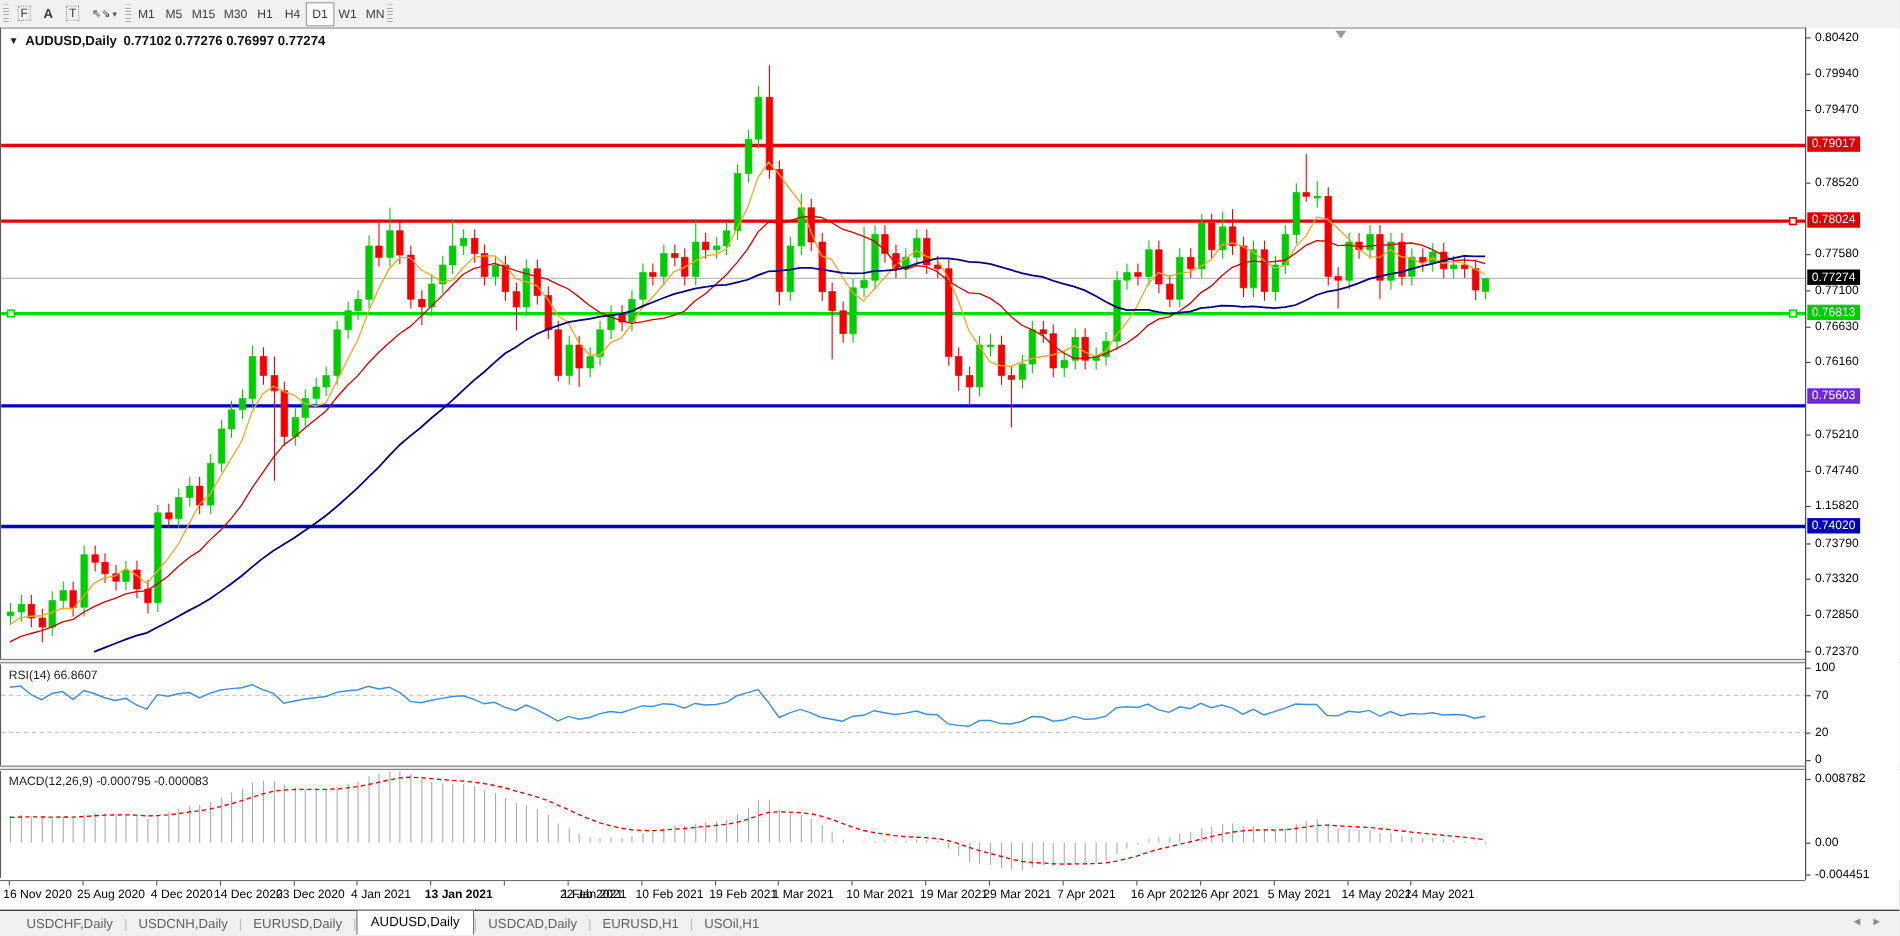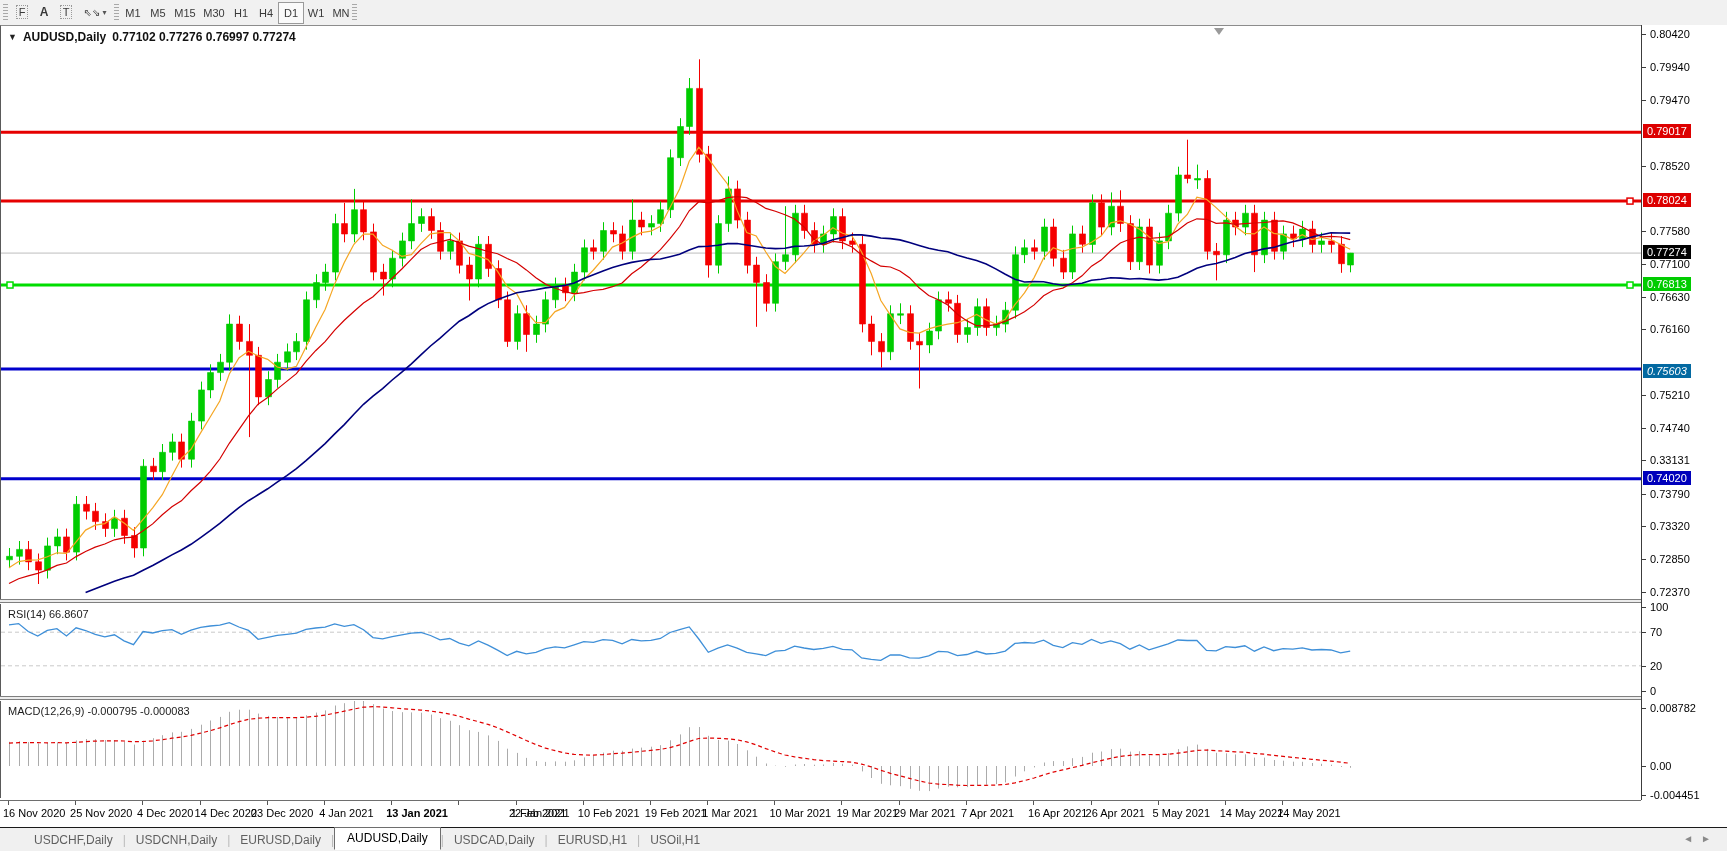--- a/index.html
+++ b/index.html
@@ -35,21 +35,21 @@
   .ticklabel{position:absolute;left:8px;font-size:11px;color:#000;transform:translateY(-6px);}
   .badge{position:absolute;left:1px;height:14px;line-height:14px;padding:0 4px;font-size:11px;
          color:#fff;transform:translateY(-7px);}
   
   #date-axis{position:absolute;left:0;top:800px;width:1641px;height:26px;background:#fff;
              border-top:1px solid #6e6e6e;}
   .date-label{position:absolute;top:6px;font-size:11px;color:#000;white-space:nowrap;}
   .date-tick{position:absolute;top:0;width:1px;height:4px;background:#555;}
   
   #tab-bar{position:absolute;left:0;top:827px;width:1727px;height:24px;background:#f0f0f0;
-           border-top:1px solid #1a1a1a;display:flex;align-items:center;padding-left:24px;box-sizing:border-box;}
+           border-top:1px solid #1a1a1a;display:flex;align-items:center;padding-left:14px;box-sizing:border-box;}
   .tab{font-size:12px;color:#5f5f5f;padding:2px 10px;cursor:default;white-space:nowrap;}
   .tab.active{background:#ffffff;border:1px solid #6e6e6e;border-bottom:1px solid #ffffff;
               color:#000;margin-top:-3px;padding:3px 12px 4px 12px;}
   .tab-sep{color:#b9b9b9;font-size:12px;}
   #tab-scroll{position:absolute;right:8px;top:5px;color:#8a8a8a;font-size:10px;letter-spacing:8px;}
   svg{position:absolute;left:0;top:0;}
 </style>
 </head>
 <body>
 
@@ -146,33 +146,33 @@
       <div class="ticklabel" style="top: 239.142px; text-align: center;">0.77100</div>
       <div class="tickmark" style="top: 271.723px;"></div>
       <div class="ticklabel" style="top: 271.723px;">0.76630</div>
       <div class="tickmark" style="top: 304.303px;"></div>
       <div class="ticklabel" style="top: 304.303px;">0.76160</div>
       <div class="tickmark" style="top: 370.157px;"></div>
       <div class="ticklabel" style="top: 370.157px;">0.75210</div>
       <div class="tickmark" style="top: 402.738px;"></div>
       <div class="ticklabel" style="top: 402.738px;">0.74740</div>
       <div class="tickmark" style="top: 435.318px;"></div>
-      <div class="ticklabel" style="top: 435.318px;">0.33131</div>
+      <div class="ticklabel" style="top: 435.318px;">1.15820</div>
       <div class="tickmark" style="top: 468.592px;"></div>
       <div class="ticklabel" style="top: 468.592px;">0.73790</div>
       <div class="tickmark" style="top: 501.172px;"></div>
       <div class="ticklabel" style="top: 501.172px;">0.73320</div>
       <div class="tickmark" style="top: 533.752px;"></div>
       <div class="ticklabel" style="top: 533.752px;">0.72850</div>
       <div class="tickmark" style="top: 567.026px;"></div>
       <div class="ticklabel" style="top: 567.026px;">0.72370</div>
       <div class="badge" style="top: 106.256px; background: rgb(221, 0, 0);">0.79017</div>
       <div class="badge" style="top: 175.091px; background: rgb(221, 0, 0);">0.78024</div>
       <div class="badge" style="top: 259.037px; background: rgb(0, 204, 0);">0.76813</div>
-      <div class="badge" style="top: 346px; background: #0369a1; font-style: italic;">0.75603</div>
+      <div class="badge" style="top: 335px; background: #6d28d9;">0.75603</div>
       <div class="badge" style="top: 452.648px; background: rgb(0, 0, 187);">0.74020</div>
       <div class="badge" style="top: 227.081px; background: rgb(0, 0, 0);">0.77274</div>
       <div class="tickmark" style="top: 582px;"></div>
       <div class="ticklabel" style="top: 582px;">100</div>
       <div class="tickmark" style="top: 607.2px;"></div>
       <div class="ticklabel" style="top: 607.2px;">70</div>
       <div class="tickmark" style="top: 640.8px;"></div>
       <div class="ticklabel" style="top: 640.8px;">20</div>
       <div class="tickmark" style="top: 666px;"></div>
       <div class="ticklabel" style="top: 666px;">0</div>
@@ -181,21 +181,21 @@
       <div class="tickmark" style="top: 741px;"></div>
       <div class="ticklabel" style="top: 741px;">0.00</div>
       <div class="tickmark" style="top: 770px;"></div>
       <div class="ticklabel" style="top: 770px;">-0.004451</div>
     </div>
 
   <div id="date-axis">
       <div class="date-tick" style="left: 8px;"></div>
       <div class="date-label" style="left: 3px;">16 Nov 2020</div>
       <div class="date-tick" style="left: 75.06px;"></div>
-      <div class="date-label" style="left: 70.06px;">25 Nov 2020</div>
+      <div class="date-label" style="left: 70.06px;">25 Aug 2020</div>
       <div class="date-tick" style="left: 142.12px;"></div>
       <div class="date-label" style="left: 137.12px;">4 Dec 2020</div>
       <div class="date-tick" style="left: 199.6px;"></div>
       <div class="date-label" style="left: 194.6px; text-align: center;">14 Dec 2020</div>
       <div class="date-tick" style="left: 266.66px;"></div>
       <div class="date-label" style="left: 251px;">23 Dec 2020</div>
       <div class="date-tick" style="left: 324.14px;"></div>
       <div class="date-label" style="left: 319.14px;">4 Jan 2021</div>
       <div class="date-tick" style="left: 391.2px;"></div>
       <div class="date-label" style="left: 386.2px; font-weight: bold;">13 Jan 2021</div>

